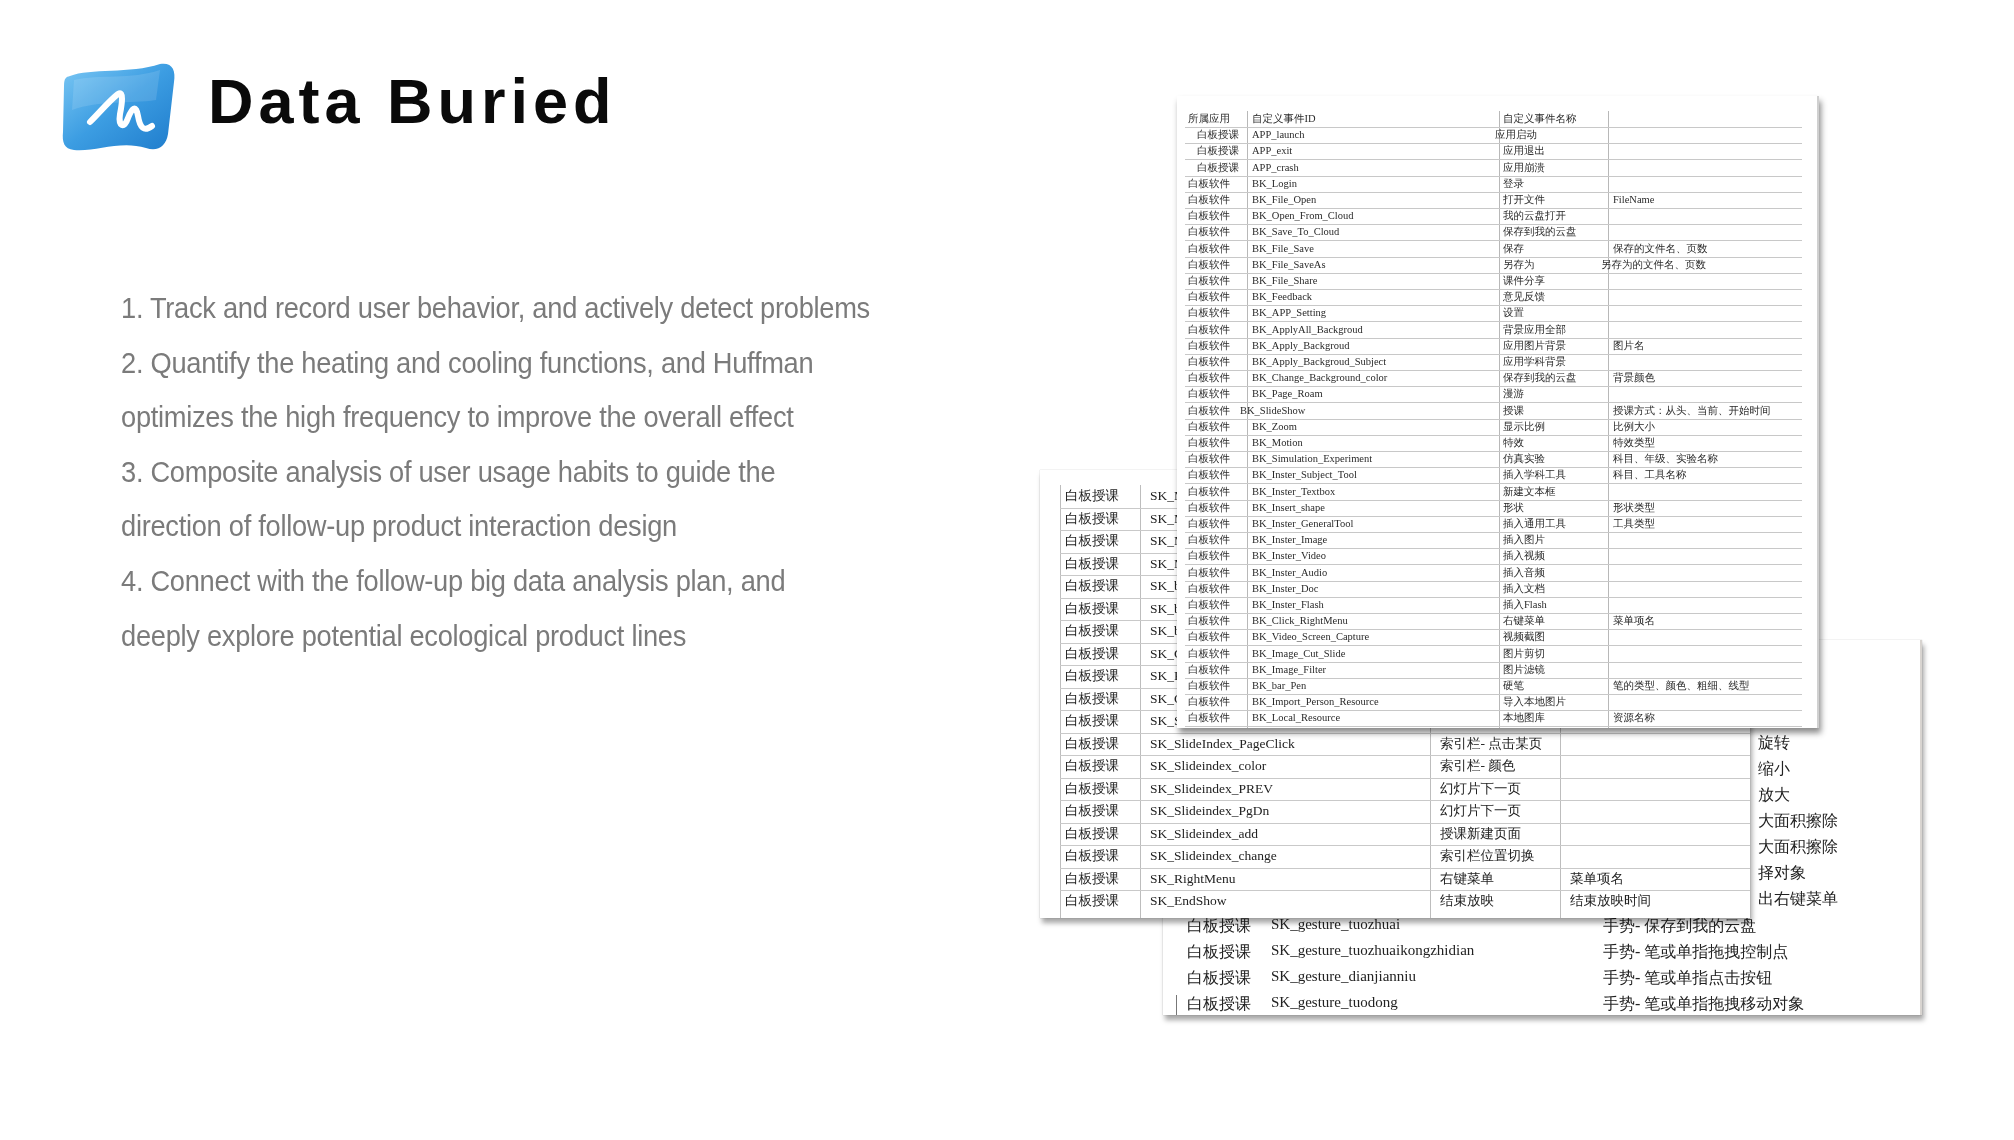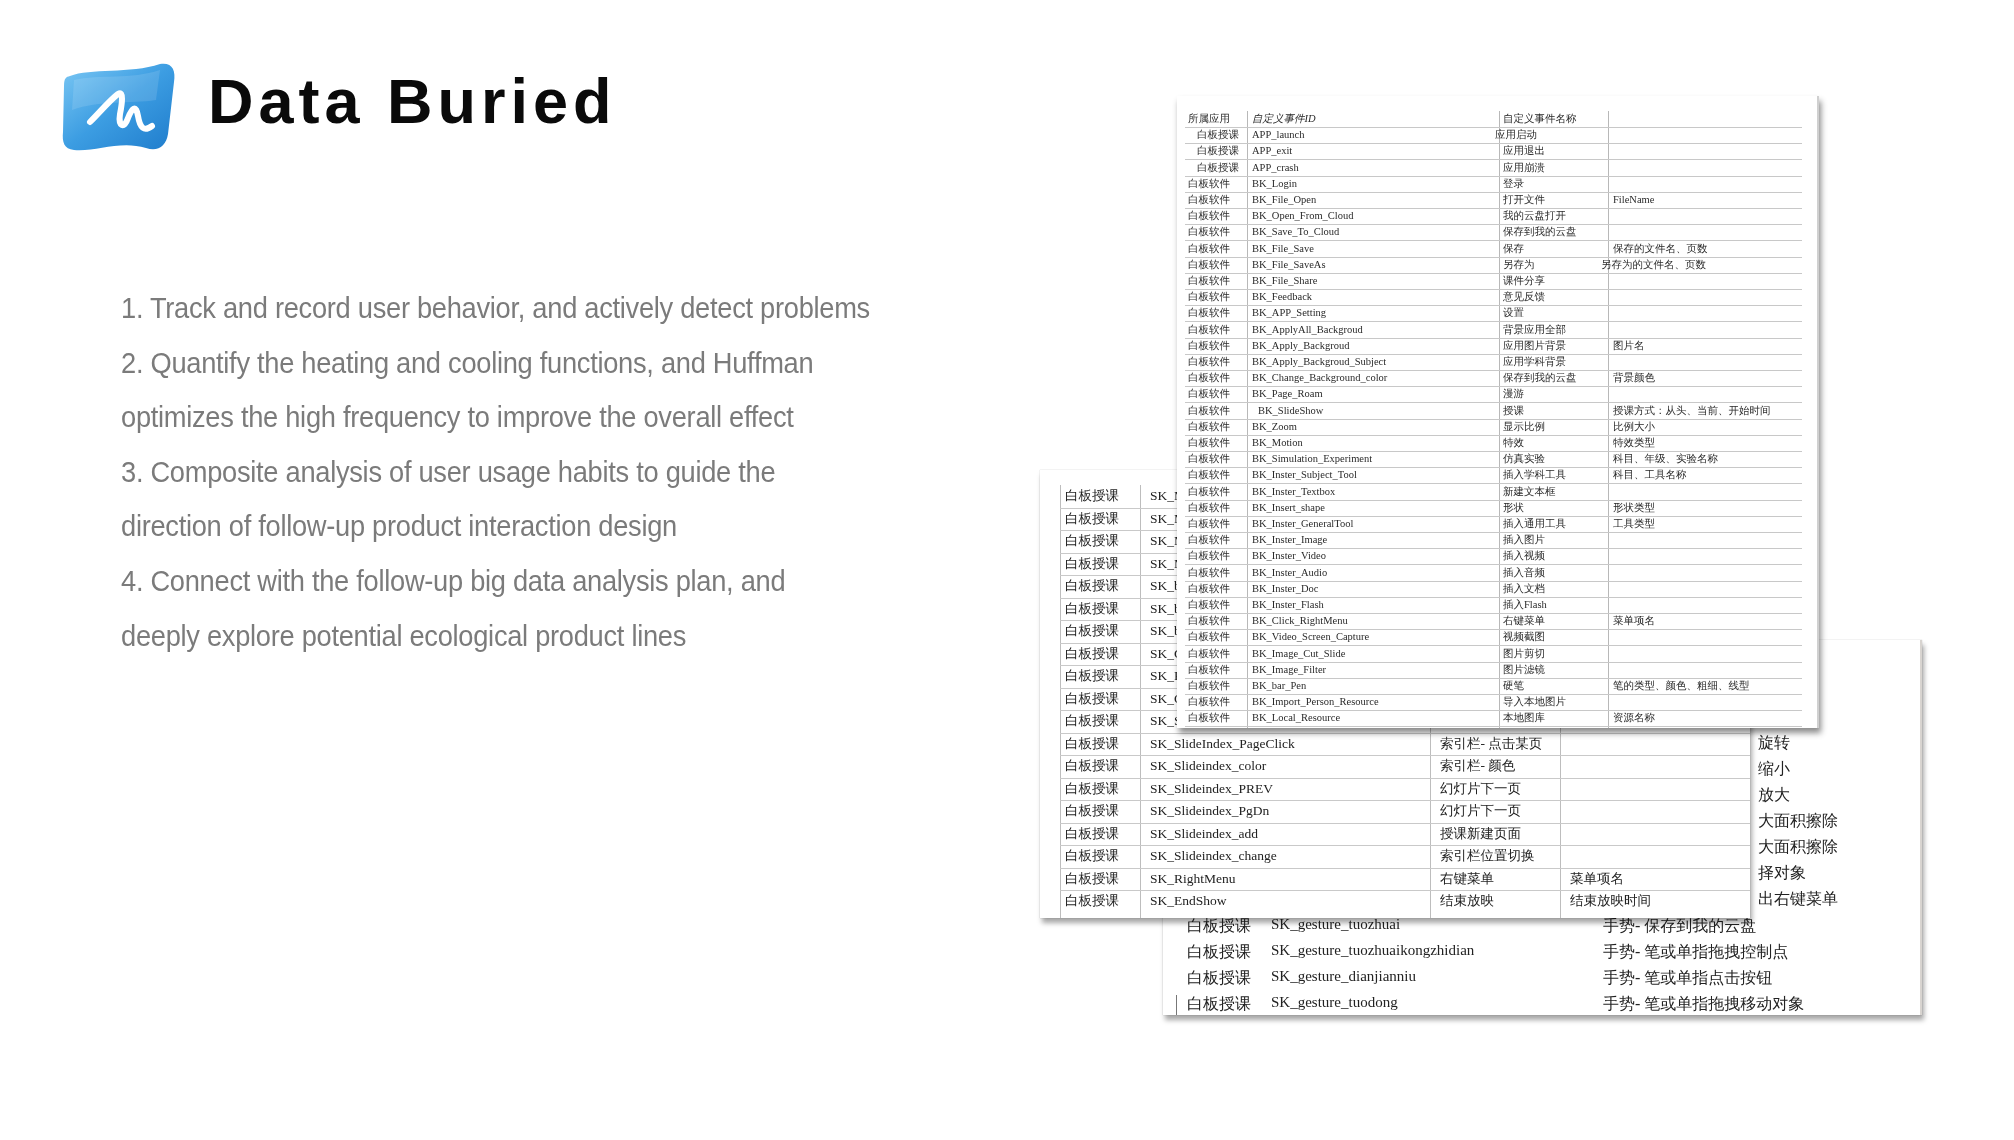--- a/index.html
+++ b/index.html
@@ -29,21 +29,21 @@
   #middle .m2{left:90px;}
   #middle .m3{left:380px;}
   #middle .m4{left:510px;}
   #middle .vl{position:absolute;top:15px;width:1px;height:433px;background:#bdbdbd;}
 
   
   #front{left:1177px;top:96px;width:640px;height:632px;border-right:2px solid #d0d0d0;box-shadow:2px 5px 6px rgba(0,0,0,0.45);}
   #front .row{position:absolute;left:8px;width:617px;height:16.1px;border-bottom:1.5px solid #c8c8c8;}
   #front .cell{top:1px;font-size:10.5px;line-height:14px;color:#2a2a2a;}
   #front .f1{left:3px;}
-  #front .f2{left:63px;font-style:italic;}
+  #front .f2{left:63px;}
   #front .f3{left:254px;}
   #front .f4{left:340px;}
   #front .vl{position:absolute;top:15px;width:1px;height:617px;background:#b8b8b8;}
 </style>
 </head>
 <body>
 
 <div class="logo">
   <svg width="116" height="94" viewBox="0 0 116 94">
     <defs>
@@ -334,21 +334,21 @@
         <span class="cell" style="left:428px">背景颜色</span>
       </div>
       <div class="row" style="top:290.4px">
         <span class="cell" style="left:3px">白板软件</span>
         <span class="cell" style="left:67px">BK_Page_Roam</span>
         <span class="cell" style="left:318px">漫游</span>
         <span class="cell" style="left:428px"></span>
       </div>
       <div class="row" style="top:306.59999999999997px">
         <span class="cell" style="left:3px">白板软件</span>
-        <span class="cell" style="left:73px">BK_SlideShow</span>
+        <span class="cell" style="left:55px">BK_SlideShow</span>
         <span class="cell" style="left:318px">授课</span>
         <span class="cell" style="left:428px">授课方式：从头、当前、开始时间</span>
       </div>
       <div class="row" style="top:322.8px">
         <span class="cell" style="left:3px">白板软件</span>
         <span class="cell" style="left:67px">BK_Zoom</span>
         <span class="cell" style="left:318px">显示比例</span>
         <span class="cell" style="left:428px">比例大小</span>
       </div>
       <div class="row" style="top:339px">

